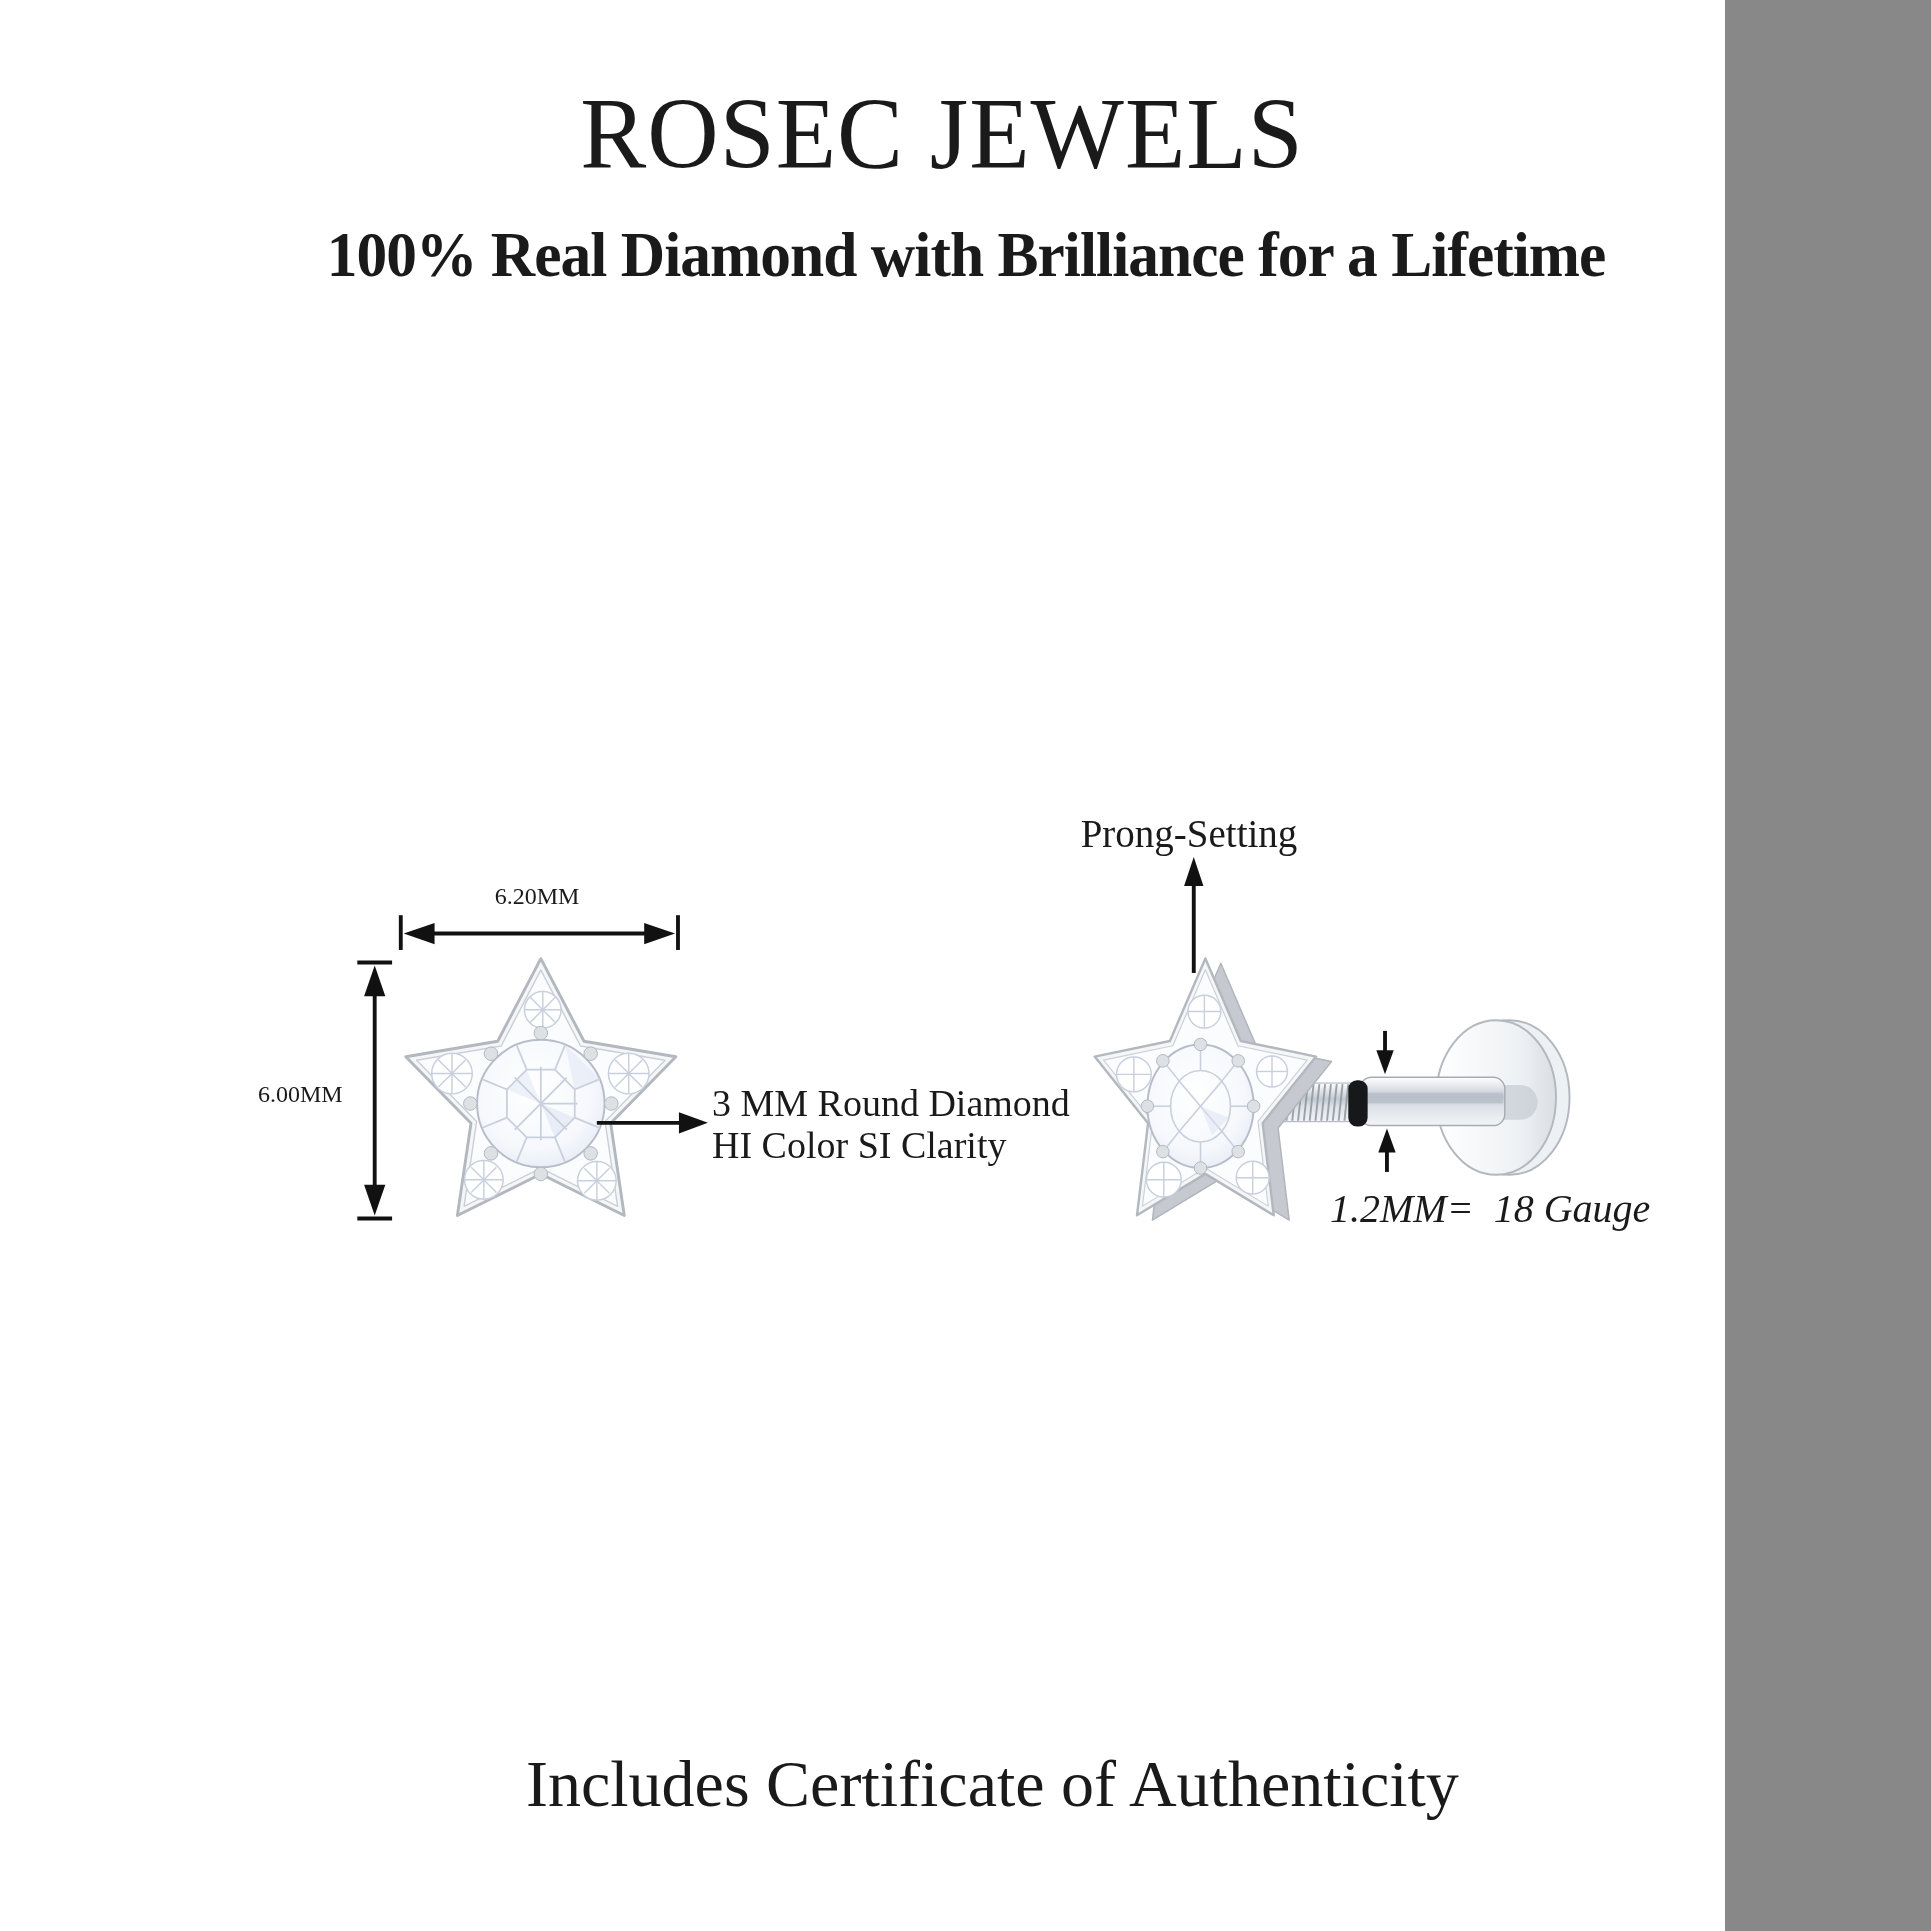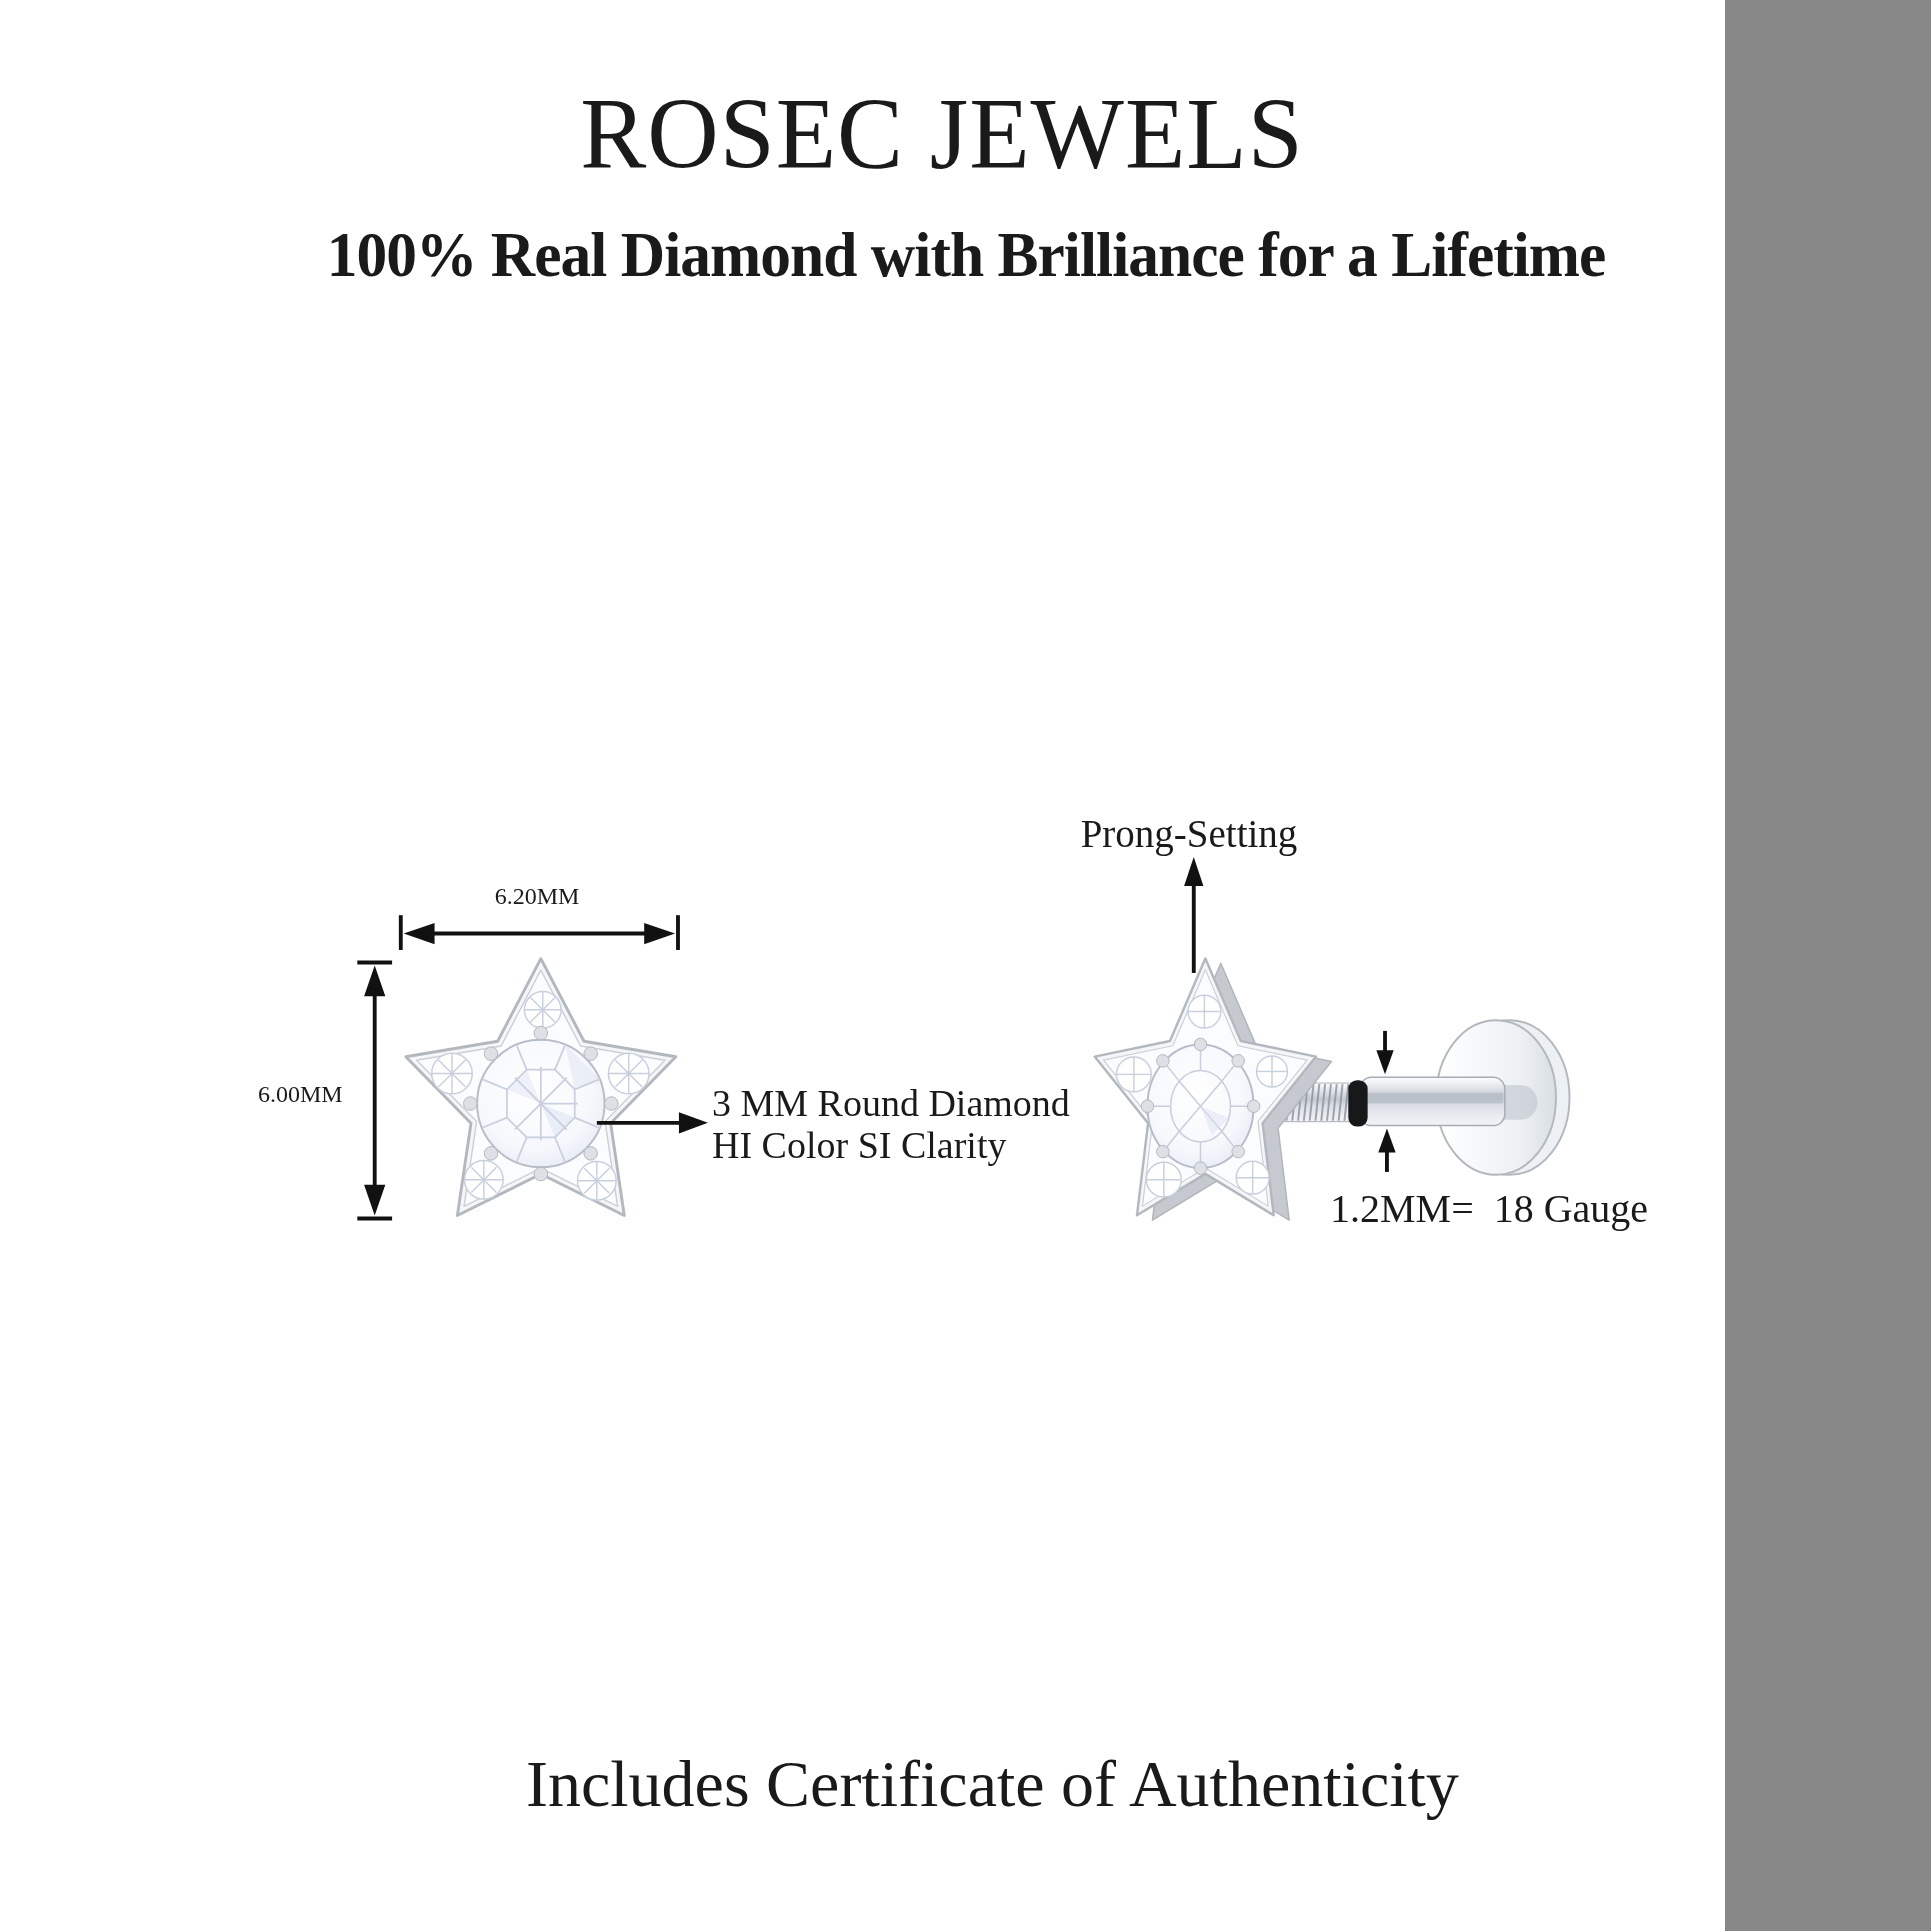--- a/index.html
+++ b/index.html
@@ -23,21 +23,21 @@
     font-size:64px;line-height:1.05;font-weight:700;
     letter-spacing:-1px;white-space:nowrap;
     transform:translateX(-50%) scaleX(0.96);
   }
   .dim-label{font-size:24px;line-height:1.1;white-space:nowrap;font-family:Liberation Serif, serif;}
   .note-label{font-size:38px;line-height:42px;white-space:nowrap;}
   .width-dim{top:883px;left:537px;transform:translateX(-50%);}
   .height-dim{top:1081px;left:235px;margin-left:23px;}
   .stone-note{top:1082px;left:712px;}
   .prong-note{top:811px;left:1189px;font-size:39px;transform:translateX(-50%);white-space:nowrap;}
-  .gauge-note{top:1185px;left:1330px;font-size:40px;white-space:pre;}
+  .gauge-note{top:1185px;left:1330px;font-size:40px;white-space:pre;font-style:italic;}
   .certificate-note{top:1746px;left:526px;font-size:66px;white-space:nowrap;}
   svg{display:block;}
   .arrow-stroke{stroke:var(--arrow,#111);stroke-width:4;fill:none;}
   .arrow-head{fill:var(--arrow,#111);stroke:none;}
 </style>
 </head>
 <body>
 
 <div class="canvas">
 

